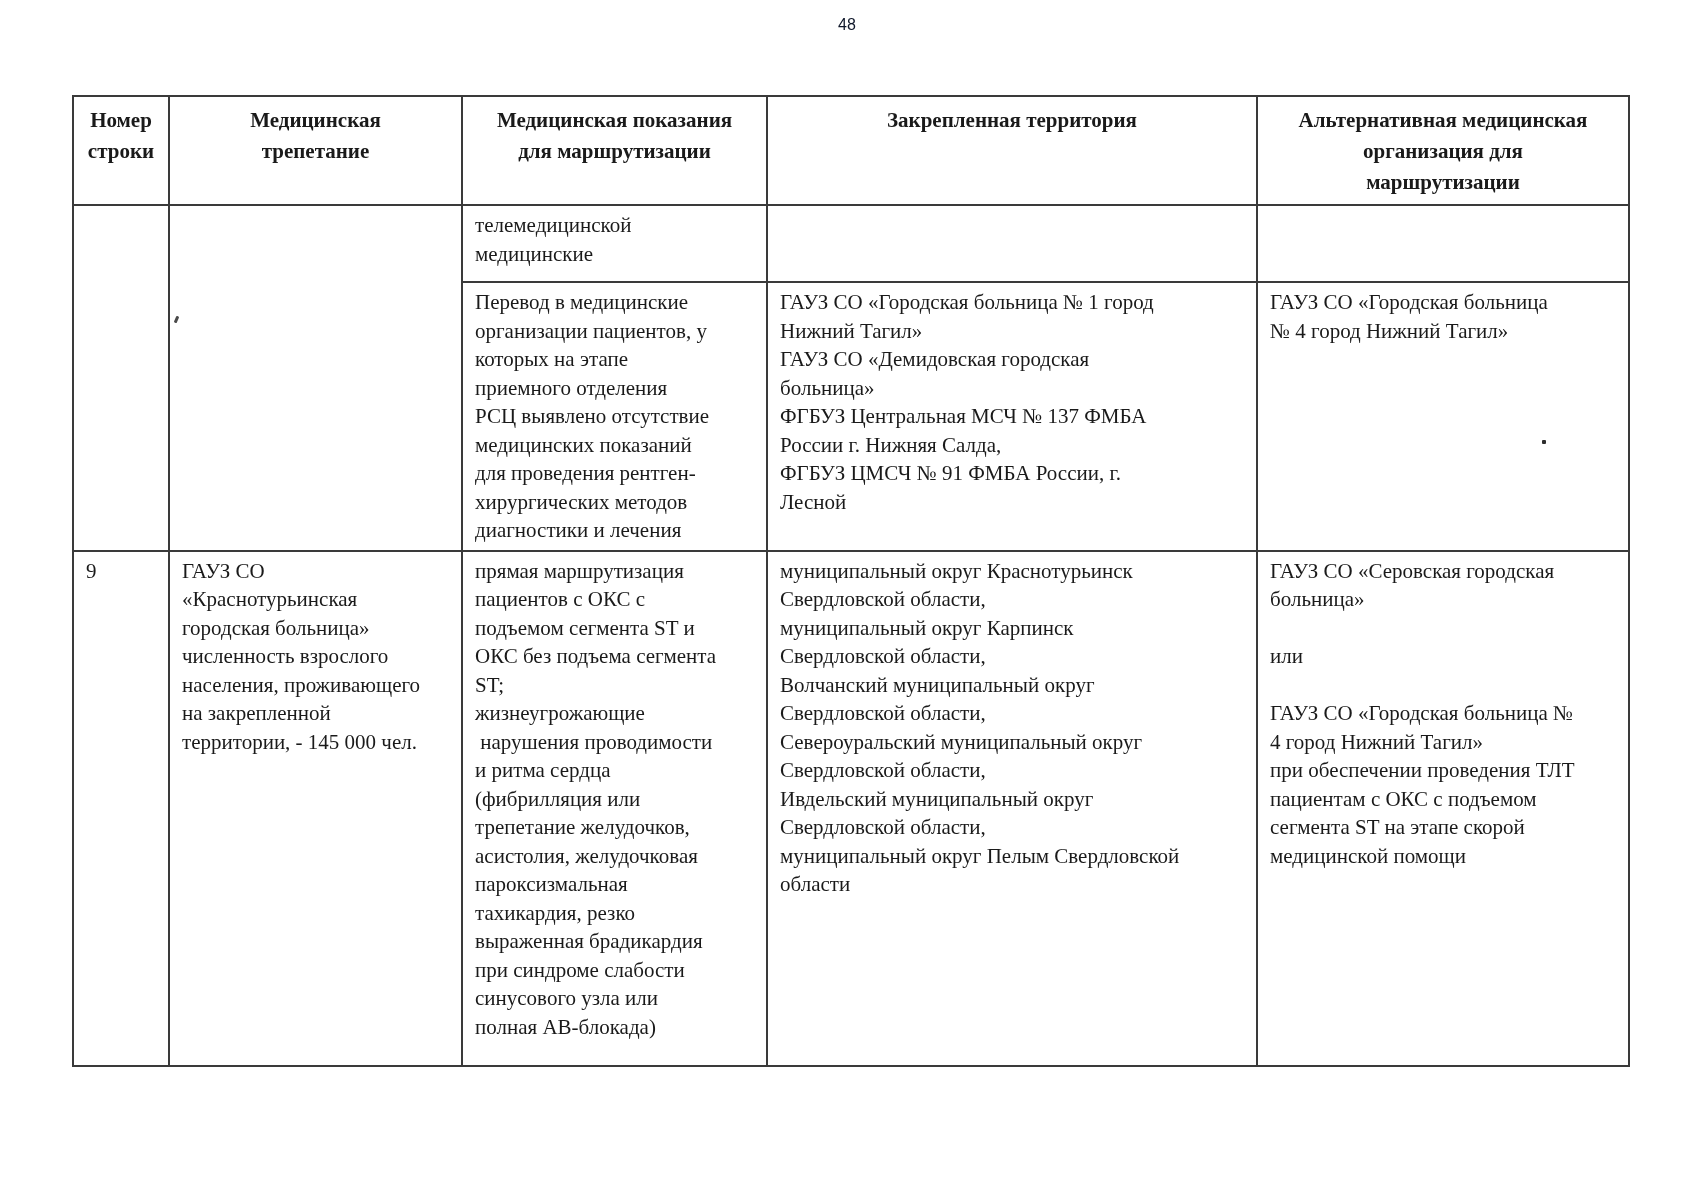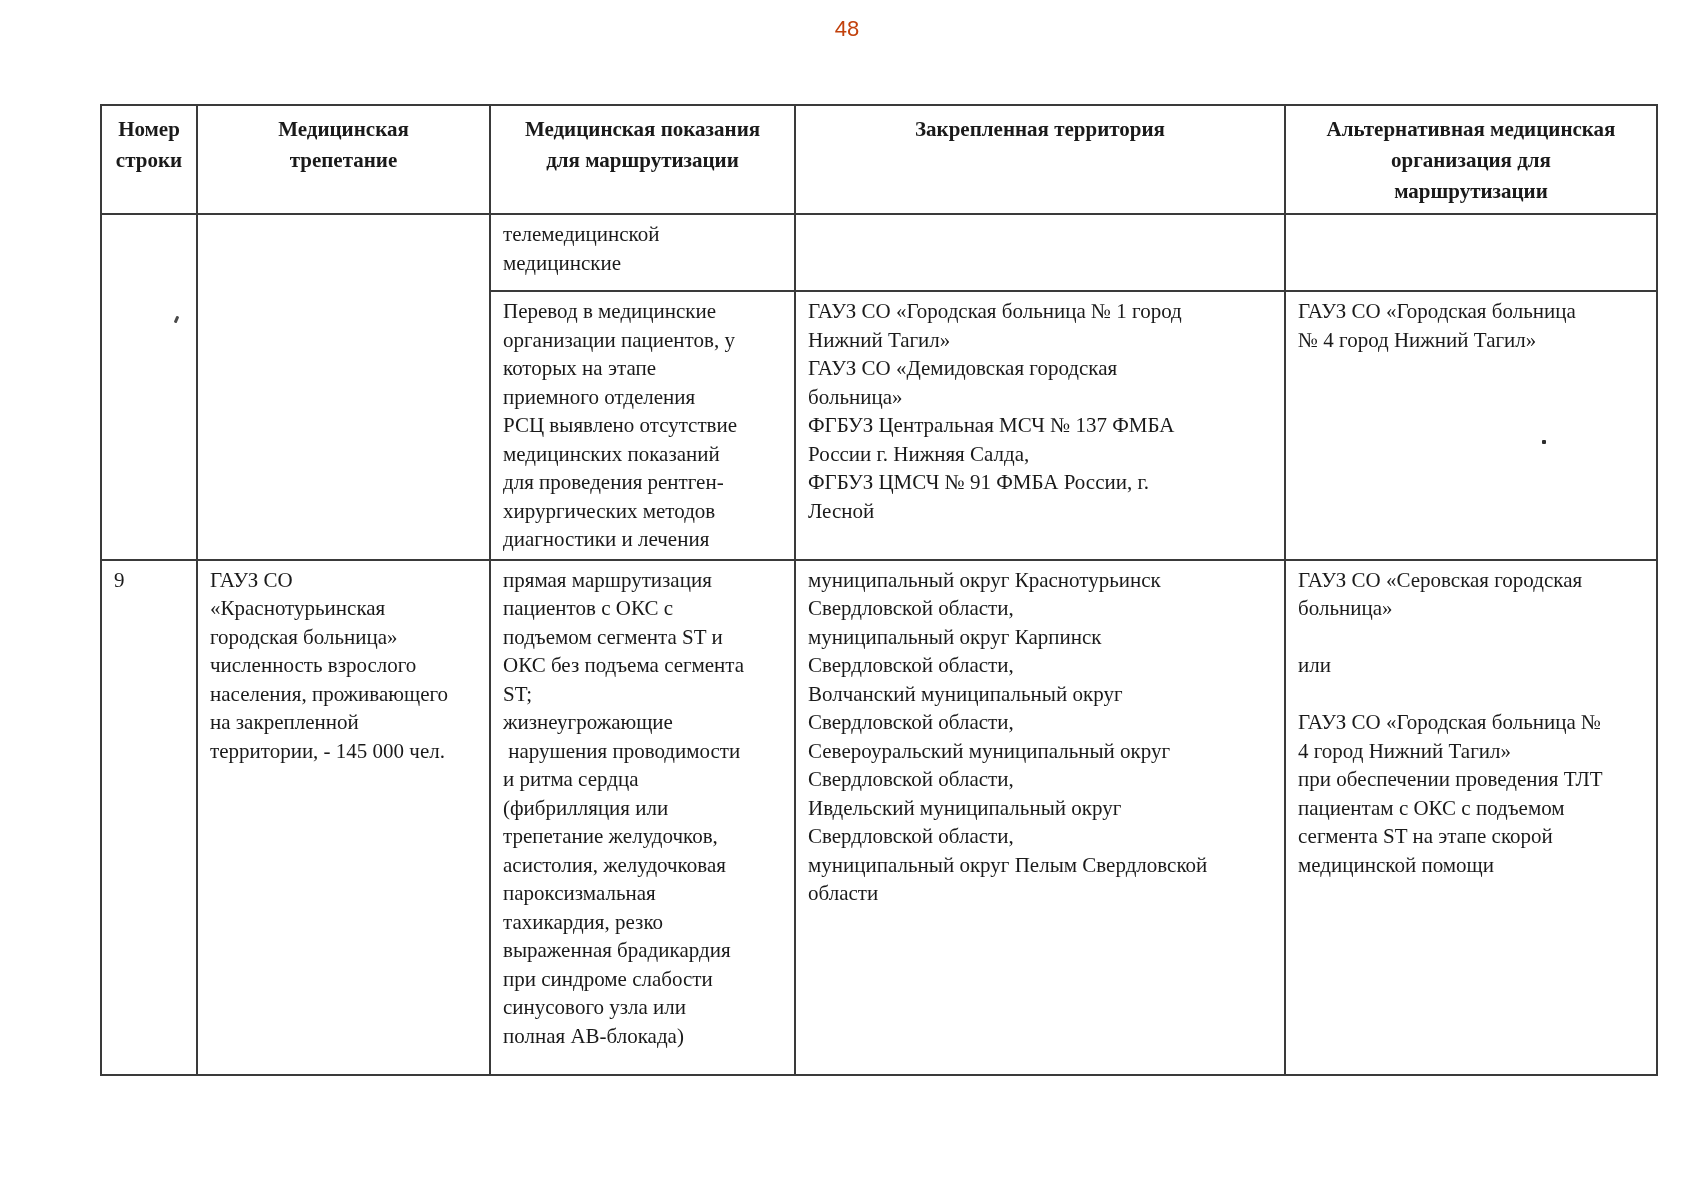--- a/index.html
+++ b/index.html
@@ -16,31 +16,30 @@
     color: #1a1a1a;
     overflow: hidden;
   }
   .page-number {
     position: absolute;
     top: 16px;
     left: 0;
     width: 1694px;
     text-align: center;
     font-family: "Liberation Sans", "DejaVu Sans", sans-serif;
-    font-size: 22px;
-    color: #c2410c;
+    font-size: 16px;
+    color: #0f172a;
   }
   table.routing-table {
     position: absolute;
     left: 72px;
-    top: 104px;
+    top: 95px;
     width: 1556px;
     border-collapse: collapse;
     table-layout: fixed;
-    margin-left: 28px;
   }
   table.routing-table col.c1 { width: 96px; }
   table.routing-table col.c2 { width: 293px; }
   table.routing-table col.c3 { width: 305px; }
   table.routing-table col.c4 { width: 490px; }
   table.routing-table col.c5 { width: 372px; }
 
   table.routing-table th,
   table.routing-table td {
     border: 2px solid #3a3a3a;

